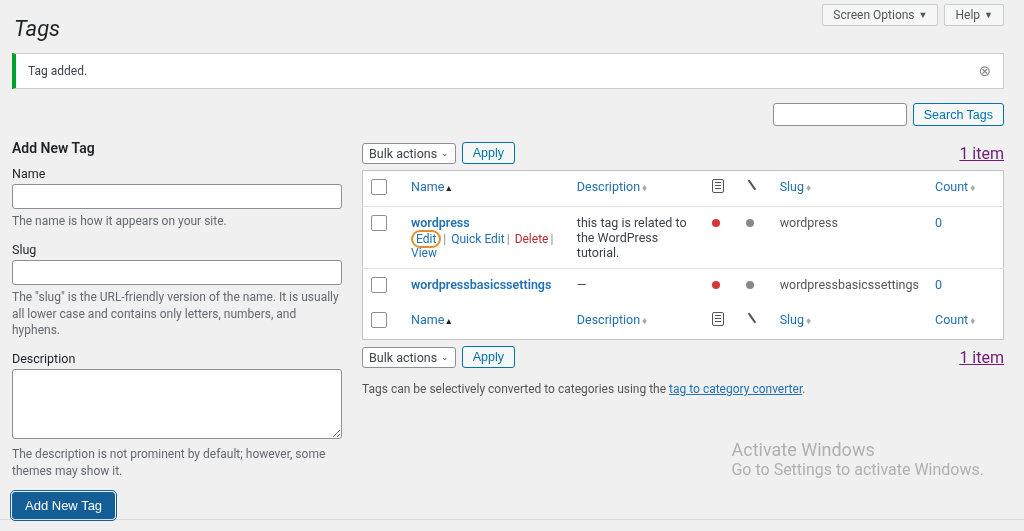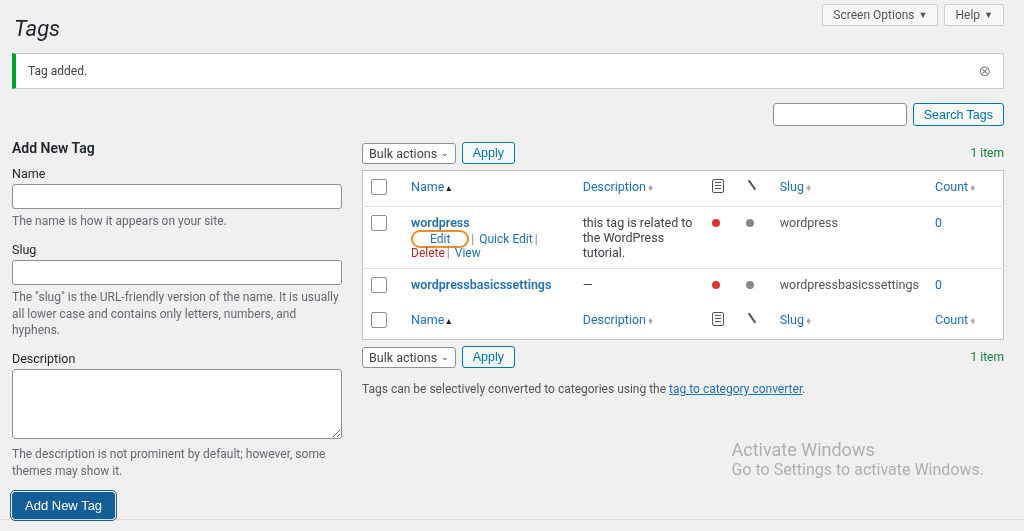--- a/index.html
+++ b/index.html
@@ -18,39 +18,39 @@
   .txt-input{width:100%;box-sizing:border-box;border:1px solid #8c8f94;border-radius:3px;padding:4px 6px;font-size:13px;background:#fff;}
   .help{font-size:12px;color:#646970;margin:4px 0 12px 0;line-height:1.4;}
   textarea.txt-input{height:70px;resize:vertical;}
   .primary-btn{background:#135e96;border:1px solid #135e96;color:#fff;font-size:13px;padding:5px 12px;border-radius:3px;outline:1px solid #135e96;outline-offset:1px;}
   .search-bar{display:flex;justify-content:flex-end;gap:6px;margin-bottom:10px;}
   .search-input{width:120px;border:1px solid #8c8f94;border-radius:3px;padding:3px 6px;background:#fff;}
   .sec-btn{background:#f6f7f7;border:1px solid #0073aa;color:#0073aa;border-radius:3px;padding:3px 10px;font-size:12.5px;}
   .bulk-row{display:flex;justify-content:space-between;align-items:center;margin:6px 0;}
   .bulk-left{display:flex;gap:6px;align-items:center;}
   .select{border:1px solid #8c8f94;border-radius:3px;padding:2px 6px;background:#fff;font-size:12.5px;display:flex;align-items:center;gap:4px;}
-  .count-txt{font-size:12px;color:#15803d;}
+  .count-txt{font-size:16px;color:#701a75;text-decoration:underline;}
   table.list{width:100%;border-collapse:collapse;background:#fff;border:1px solid #c3c4c7;font-size:12.5px;}
   table.list th,table.list td{padding:8px 8px;text-align:left;vertical-align:top;border-top:1px solid #e0e0e0;}
   table.list thead th,table.list tfoot th{border-top:none;color:#2271b1;font-weight:400;}
   table.list thead tr,table.list tfoot tr{background:#fff;}
   .cb-col{width:24px;}
   .sort-ind{color:#222;font-size:10px;margin-left:2px;}
   .icon-col{width:18px;text-align:center;color:#555;}
   .name-link{color:#2271b1;font-weight:600;}
   .row-actions{font-size:12px;margin-top:2px;}
   .row-actions span{color:#2271b1;}
   .row-actions .sep{color:#888;margin:0 2px;}
   .del{color:#b32d2e !important;}
   .dot{width:8px;height:8px;border-radius:50%;display:inline-block;}
   .slug-txt{color:#555;}
   .cnt-col{text-align:right;color:#2271b1;width:60px;}
   .conv-note{font-size:12px;color:#555;margin:14px 0;}
   .conv-note a{color:#2271b1;text-decoration:underline;}
-  .edit-highlight{border:2px solid #e58f2a;border-radius:10px;padding:0 17px;margin-top:29px;}
+  .edit-highlight{border:2px solid #e58f2a;border-radius:10px;padding:0 3px;margin-top:29px;}
   .watermark{position:absolute;right:40px;bottom:40px;color:#b0b0b0;text-align:left;}
   .watermark .t1{font-size:18px;}
   .watermark .t2{font-size:16px;}
   .footer{display:flex;justify-content:space-between;padding:10px 20px;font-size:12px;color:#555;border-top:1px solid #ddd;background:#f0f0f1;}
   .footer a{color:#2271b1;text-decoration:underline;}
   .chk{width:14px;height:14px;border:1px solid #8c8f94;border-radius:2px;display:inline-block;background:#fff;}
   .icon-box{display:inline-block;border:1.5px solid #555;border-radius:2px;width:10px;height:12px;position:relative;}
   .icon-box::before{content:"";position:absolute;left:2px;top:2px;width:6px;height:1px;background:#555;box-shadow:0 3px 0 #555,0 6px 0 #555;}
   .feather{display:inline-block;width:12px;height:12px;transform:rotate(-35deg);}
   .feather::before{content:"";display:block;width:2px;height:12px;background:#555;margin-left:5px;border-radius:2px;}

